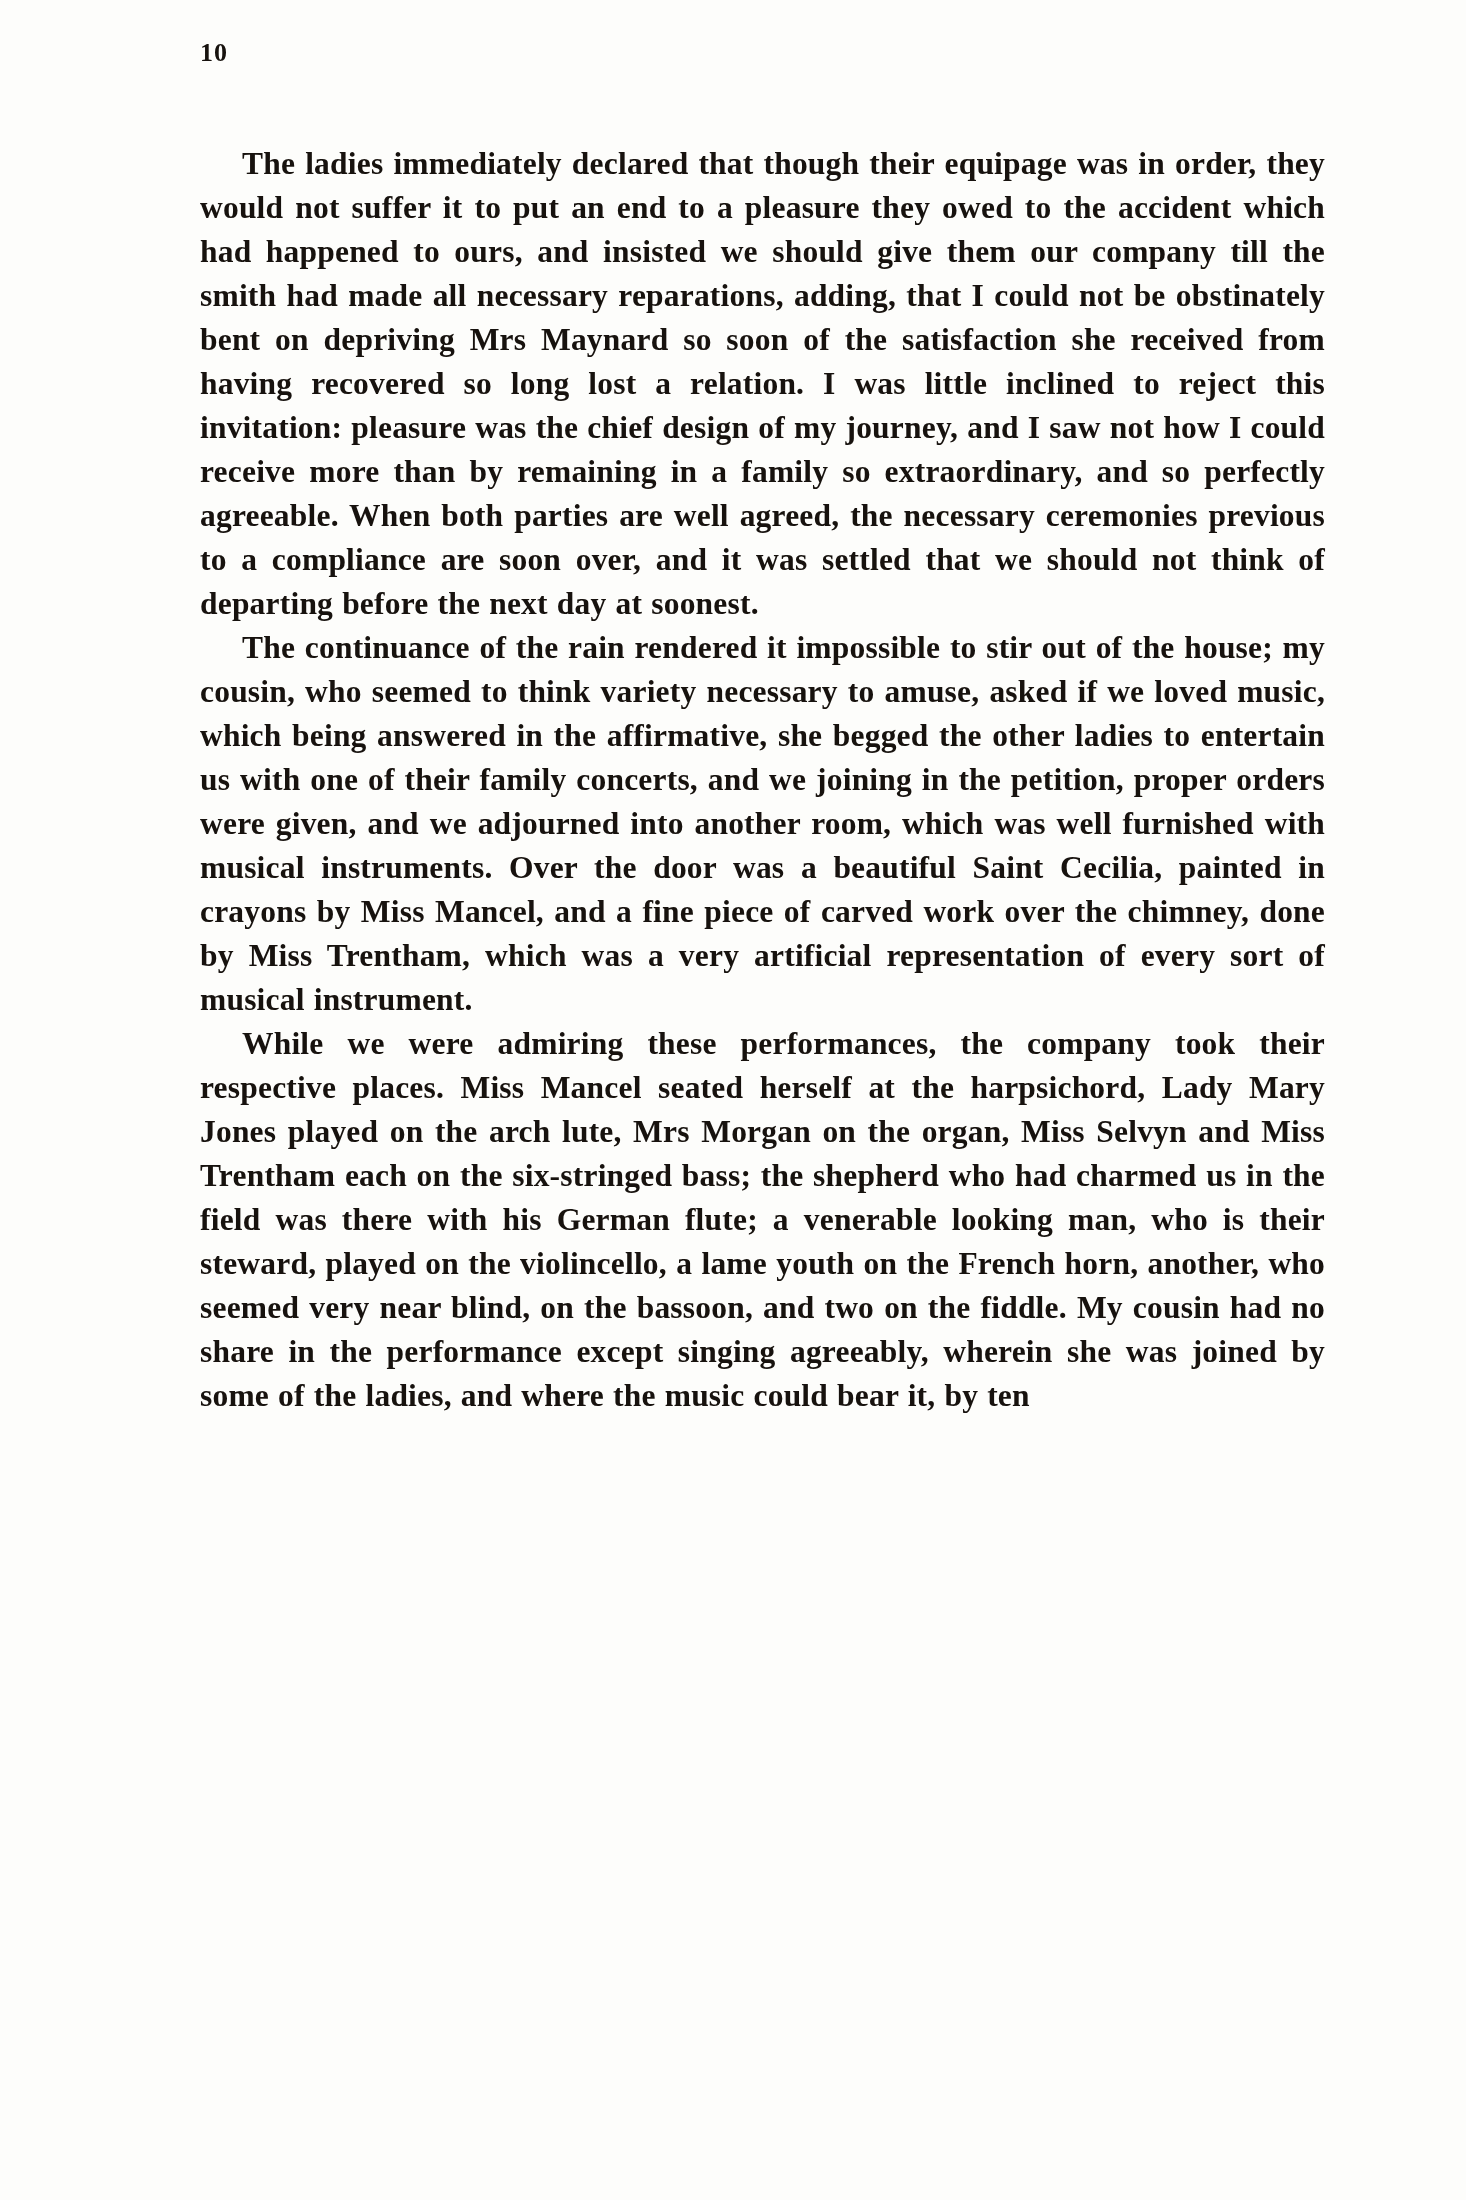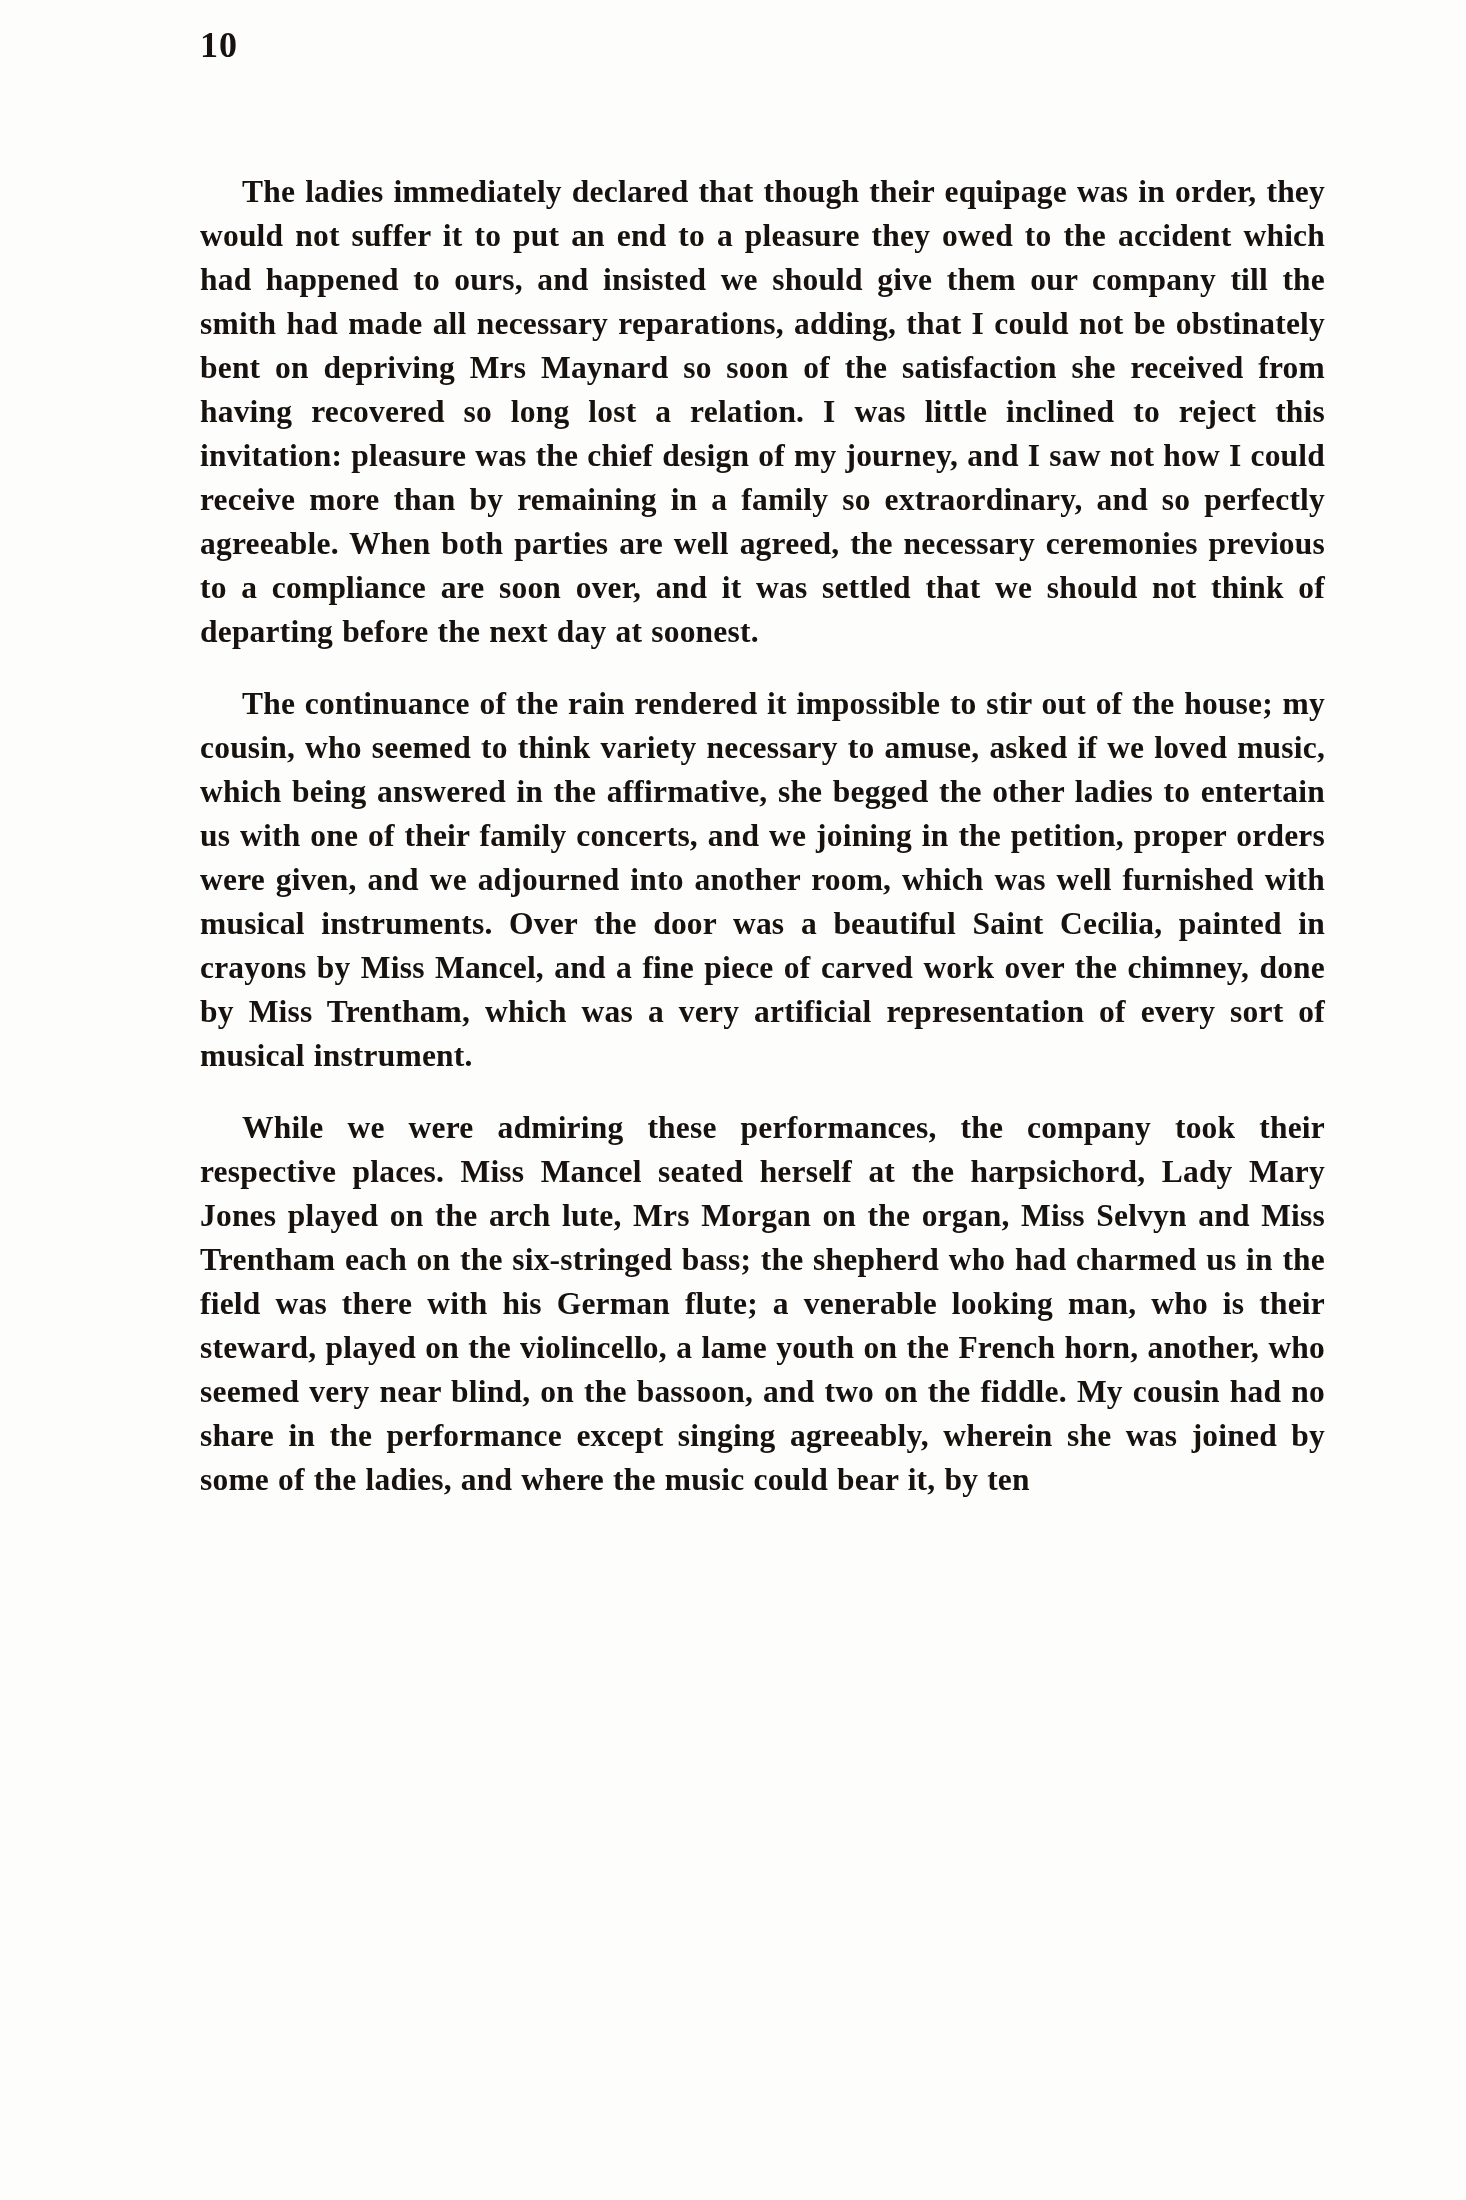--- a/index.html
+++ b/index.html
@@ -12,43 +12,42 @@
     width: 1466px;
     height: 2200px;
     background: #fdfdfb;
     font-family: "Liberation Serif", "DejaVu Serif", serif;
     color: #17120e;
     overflow: hidden;
   }
   .page-number {
     position: absolute;
     left: 200px;
-    top: 24px;
-    font-size: 36px;
+    top: 38px;
+    font-size: 26px;
     font-weight: bold;
     letter-spacing: 1px;
   }
   .text-block {
     position: absolute;
     left: 200px;
     top: 142px;
     width: 1125px;
   }
   .para {
     margin: 0;
     font-size: 31.5px;
     line-height: 44px;
     font-weight: 600;
     text-align: justify;
     letter-spacing: 0.2px;
     word-spacing: 1px;
   }
   .para.indent {
     text-indent: 42px;
-    margin-top: 28px;
   }
 </style>
 </head>
 <body>
 
 <div class="page">
   <div class="page-number">10</div>
   <div class="text-block">
       <p class="para indent">The ladies immediately declared that though their equipage was in order, they would not suffer it to put an end to a pleasure they owed to the accident which had happened to ours, and insisted we should give them our company till the smith had made all necessary reparations, adding, that I could not be obstinately bent on depriving Mrs Maynard so soon of the satisfaction she received from having recovered so long lost a relation. I was little inclined to reject this invitation: pleasure was the chief design of my journey, and I saw not how I could receive more than by remaining in a family so extraordinary, and so perfectly agreeable. When both parties are well agreed, the necessary ceremonies previous to a compliance are soon over, and it was settled that we should not think of departing before the next day at soonest.</p>
       <p class="para indent">The continuance of the rain rendered it impossible to stir out of the house; my cousin, who seemed to think variety necessary to amuse, asked if we loved music, which being answered in the affirmative, she begged the other ladies to entertain us with one of their family concerts, and we joining in the petition, proper orders were given, and we adjourned into another room, which was well furnished with musical instruments. Over the door was a beautiful Saint Cecilia, painted in crayons by Miss Mancel, and a fine piece of carved work over the chimney, done by Miss Trentham, which was a very artificial representation of every sort of musical instrument.</p>

